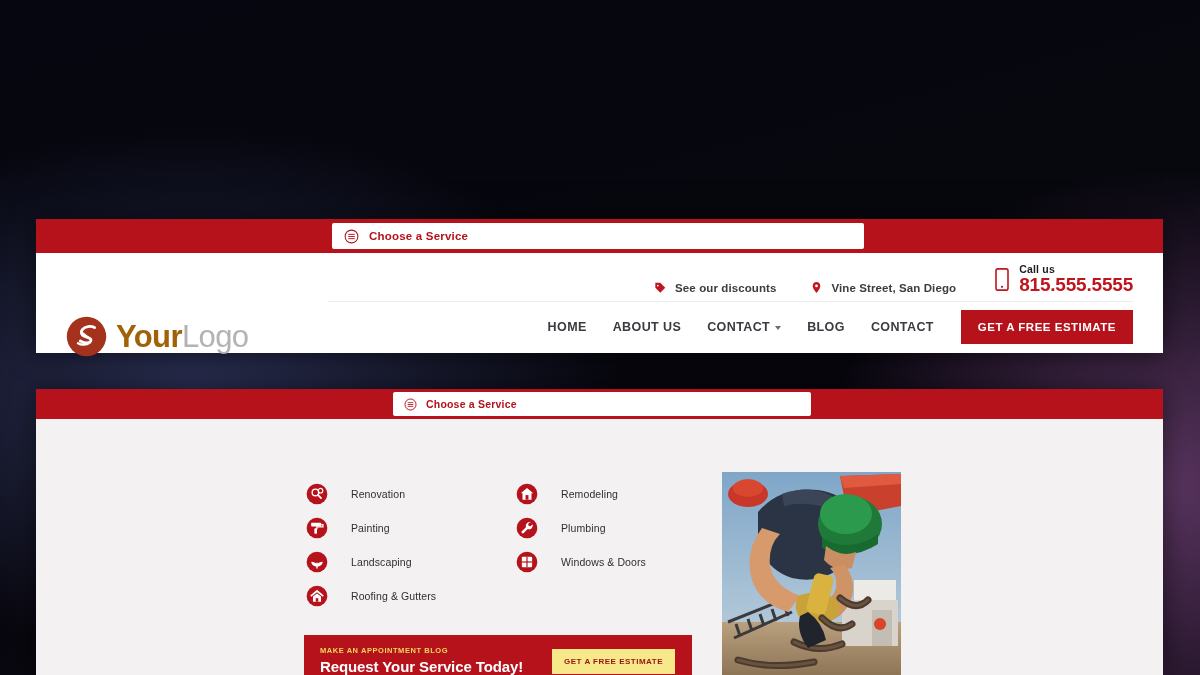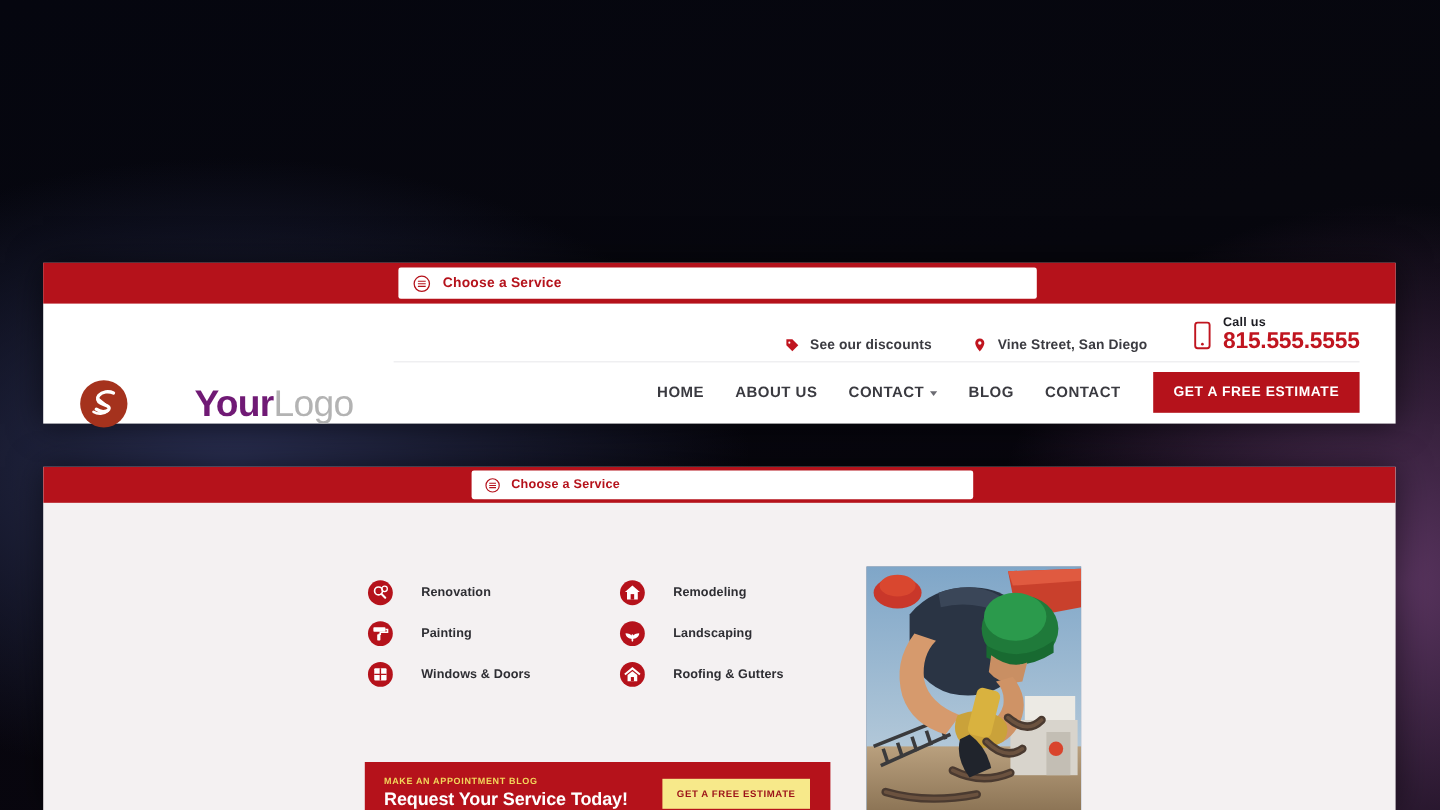--- a/index.html
+++ b/index.html
@@ -88,21 +88,21 @@
     width: 43px;
     height: 43px;
     flex: 0 0 auto;
   }
   .logo-text {
     font-size: 31px;
     font-weight: 700;
     letter-spacing: -0.6px;
     line-height: 1;
   }
-  .logo-your { color: #701a75; margin-left: 46px; }
+  .logo-your { color: #a16207; }
   .logo-logo { color: #b3b3b3; font-weight: 400; }
 
   
   #header-right {
     position: absolute;
     left: 292px;
     top: 0;
     right: 30px;
   }
 
@@ -239,21 +239,21 @@
     gap: 11px;
     cursor: pointer;
   }
   .service-item .si-icon {
     width: 22px; height: 22px;
     flex: 0 0 auto;
     display: block;
   }
   .service-item .si-label {
     font-size: 10.5px;
-    font-weight: 700;
+    font-weight: 400;
     color: #2e2e33;
     letter-spacing: 0.1px;
     white-space: nowrap;
     padding-left: 12px;
   }
 
   
   #worker-photo {
     position: absolute;
     left: 686px;
@@ -433,20 +433,27 @@
 
         <div class="service-item">
           <svg class="si-icon" viewBox="0 0 24 24">
             <circle cx="12" cy="12" r="11.3" fill="#b5121b"></circle>
             <rect x="5.6" y="6.2" width="11" height="4.1" rx="0.8" fill="#ffffff"></rect>
             <path d="M16.6 8.2h1.9v2.6h-6.6v1.8h-1.5" fill="none" stroke="#ffffff" stroke-width="1.4"></path>
             <rect x="9.1" y="12.6" width="2.9" height="5.6" rx="0.7" fill="#ffffff"></rect>
           </svg>
           <span class="si-label">Painting</span>
         </div>
+        <div class="service-item">
+          <svg class="si-icon" viewBox="0 0 24 24">
+            <circle cx="12" cy="12" r="11.3" fill="#b5121b"></circle>
+            <path d="M16.2 5.8a4.3 4.3 0 00-5.4 5.4L5.6 16.4l2 2 5.2-5.2a4.3 4.3 0 005.4-5.4l-2.4 2.4-2-.6-.6-2 2.4-2.4z" fill="#ffffff"></path>
+          </svg>
+          <span class="si-label">Plumbing</span>
+        </div>
 
         <div class="service-item">
           <svg class="si-icon" viewBox="0 0 24 24">
             <circle cx="12" cy="12" r="11.3" fill="#b5121b"></circle>
             <path d="M12 16.8c-3.4 0-6.2-2.2-6.2-5.2 2.6 0 4.9 1 6.2 2.7 1.3-1.7 3.6-2.7 6.2-2.7 0 3-2.8 5.2-6.2 5.2z" fill="#ffffff"></path>
             <line x1="12" y1="13.4" x2="12" y2="18.6" stroke="#ffffff" stroke-width="1.5" stroke-linecap="round"></line>
           </svg>
           <span class="si-label">Landscaping</span>
         </div>
 

